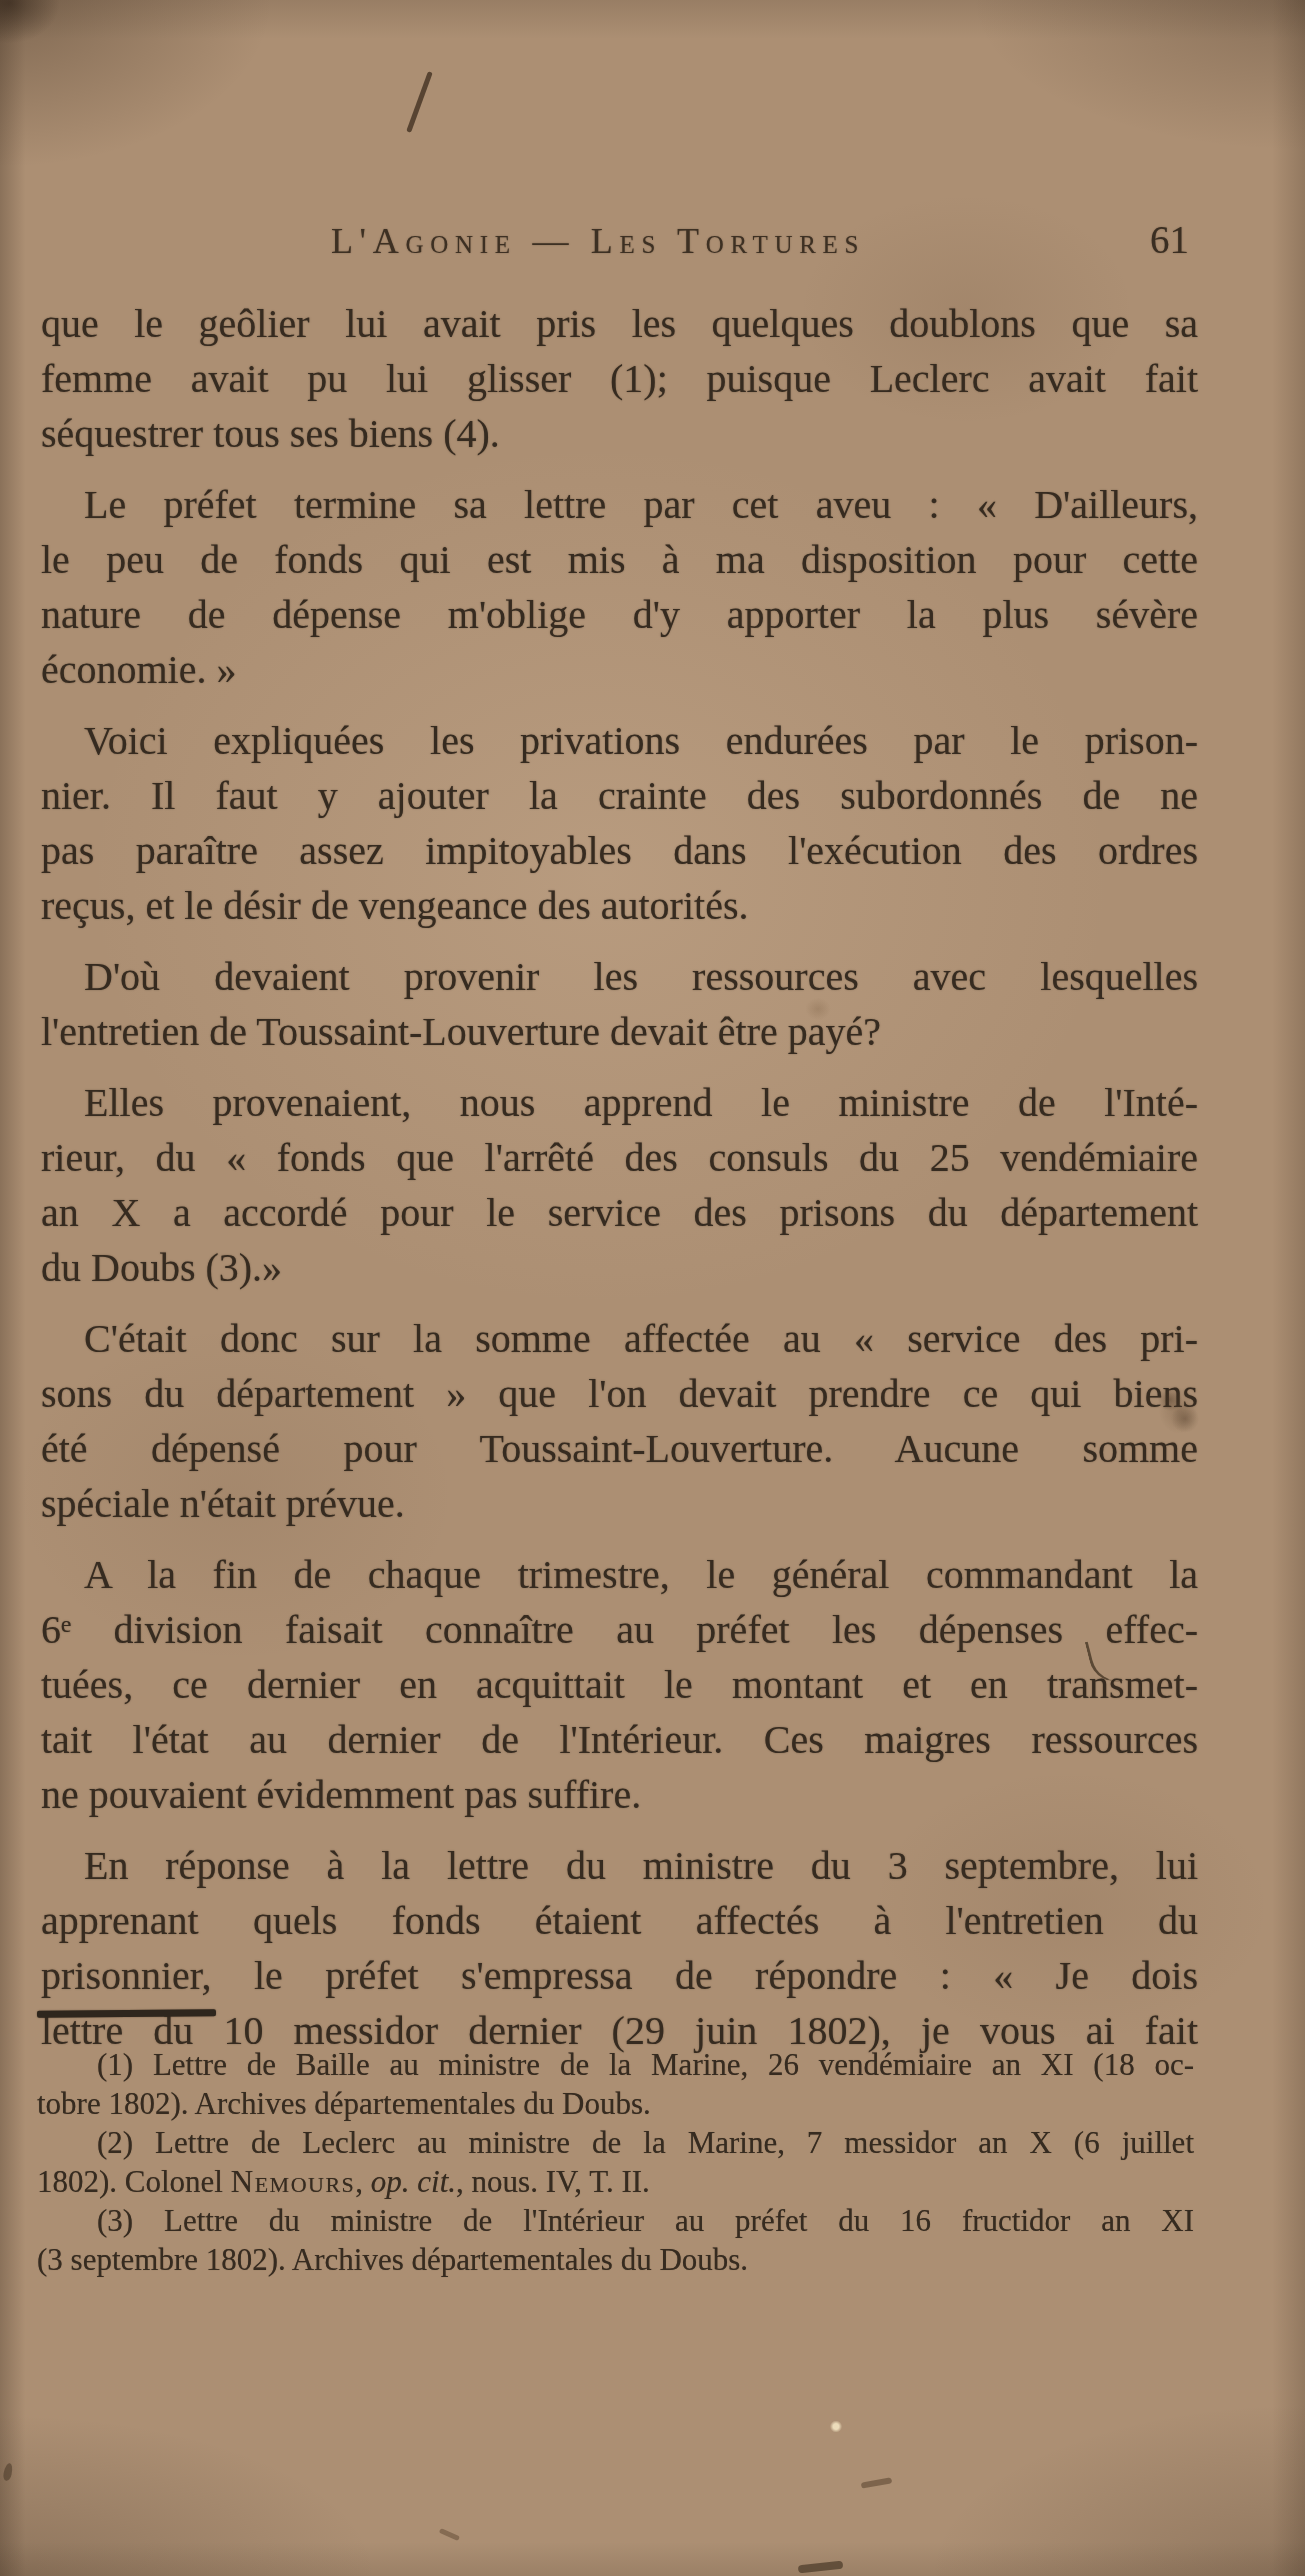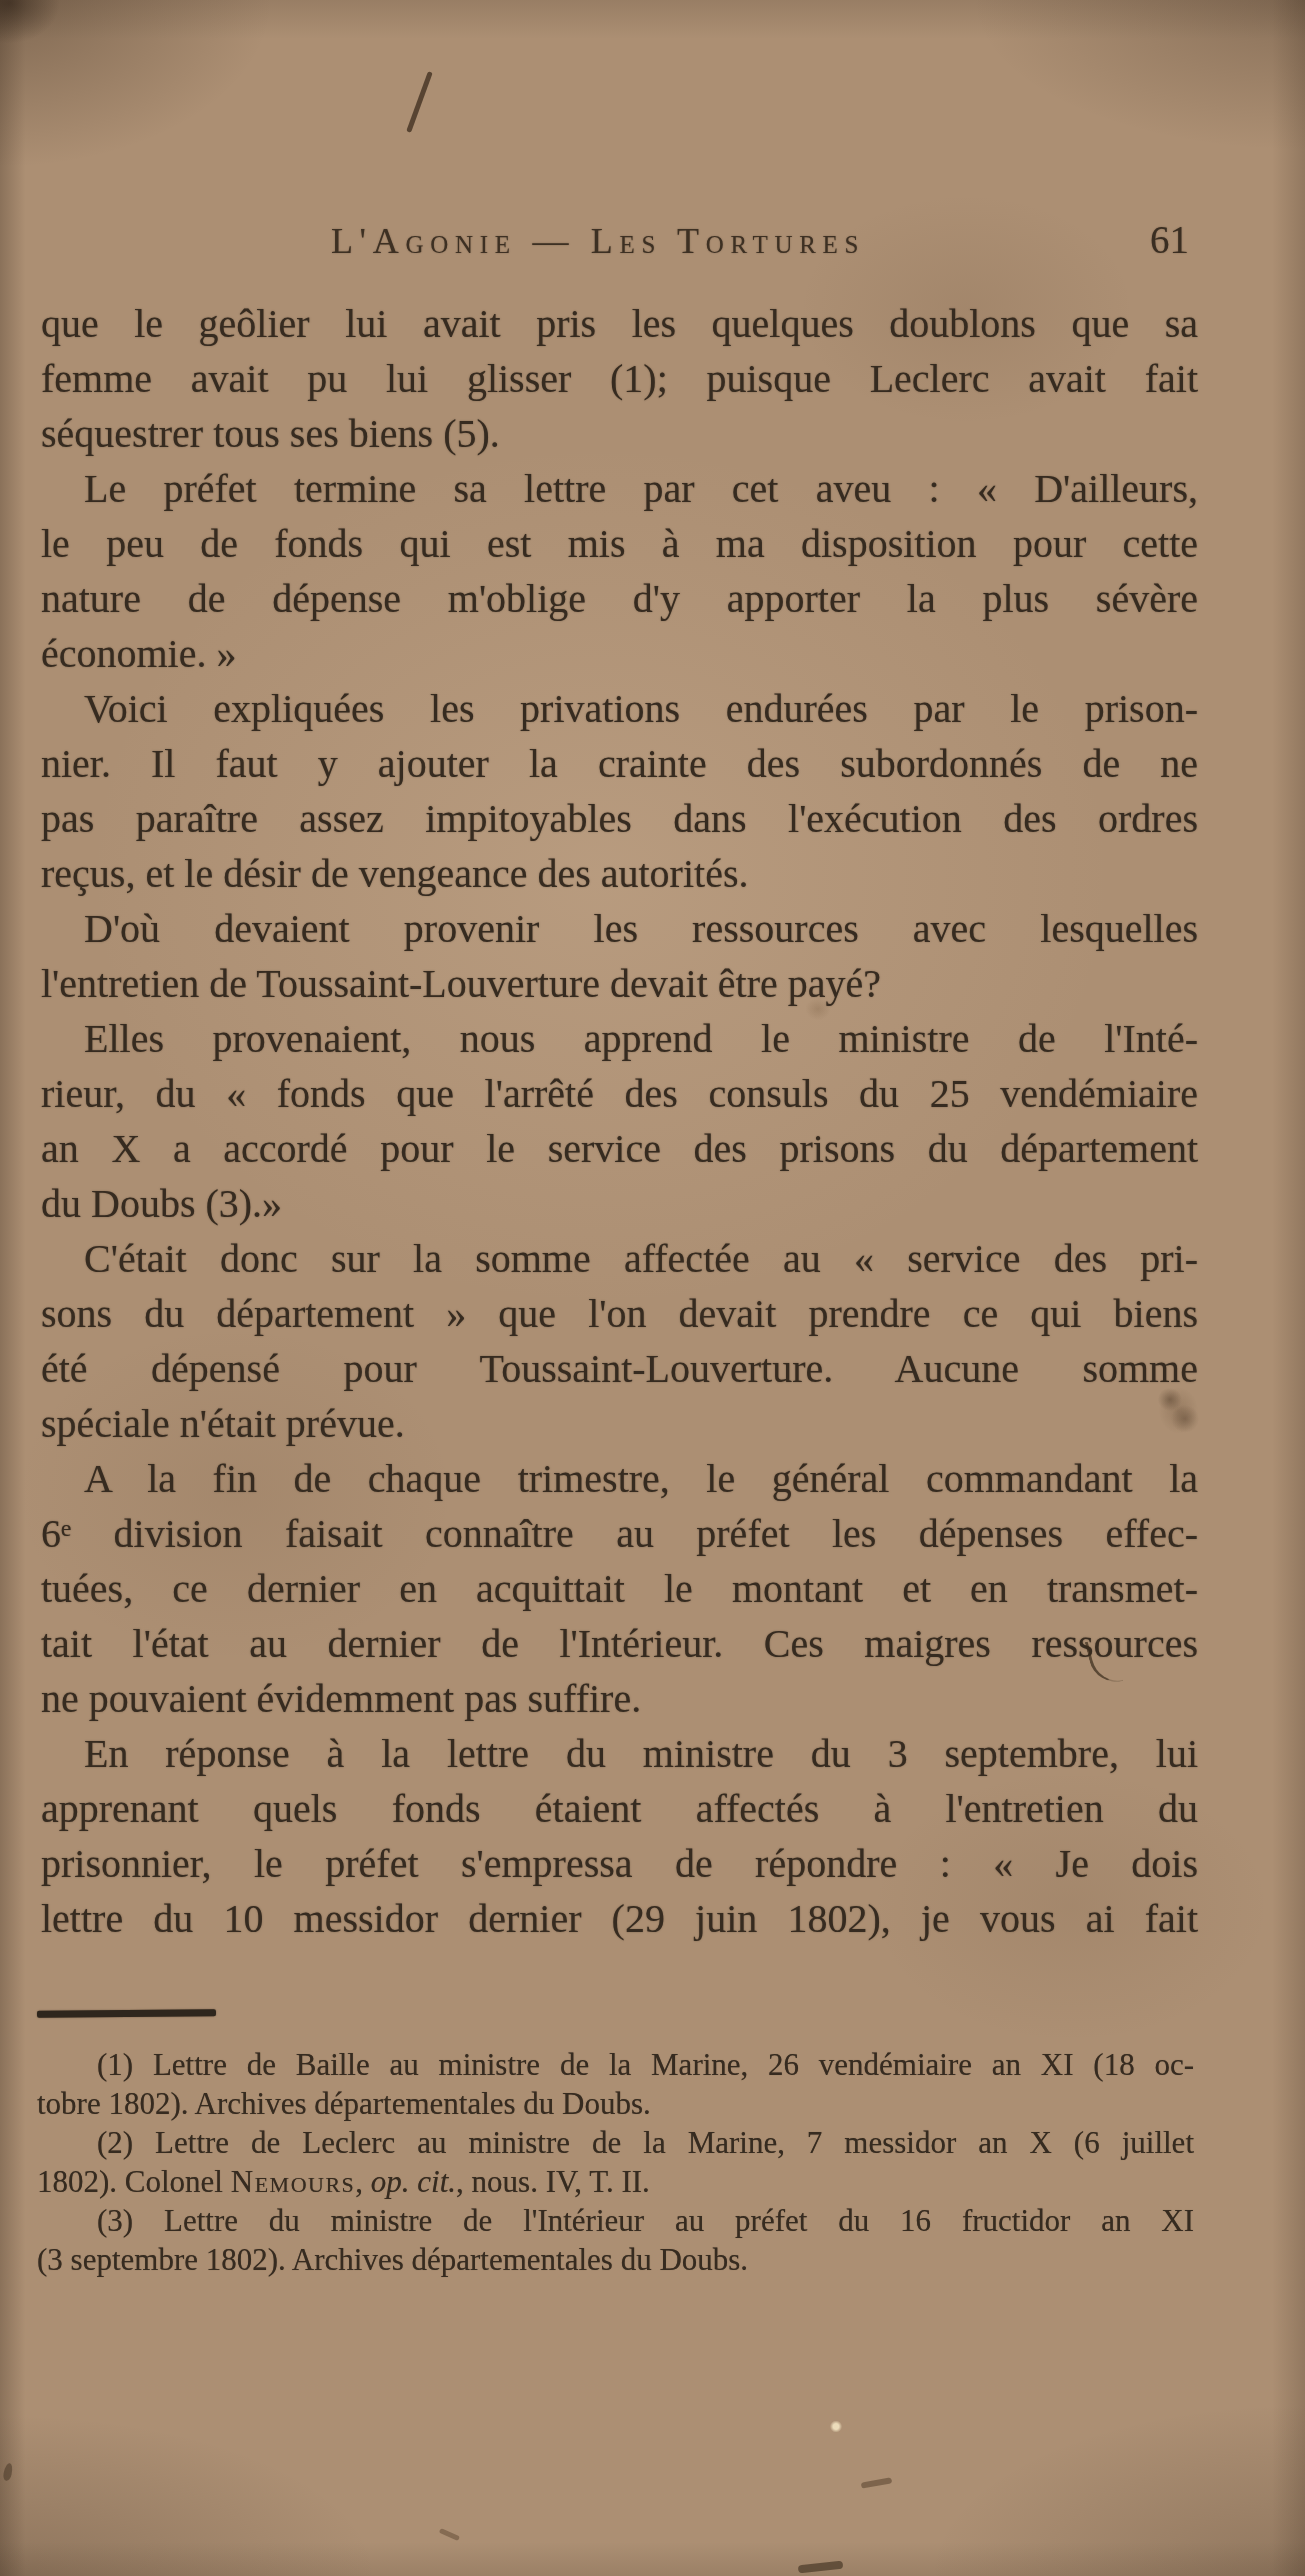--- a/index.html
+++ b/index.html
@@ -44,21 +44,21 @@
     position:absolute;left:41px;top:296px;width:1157px;
     font-size:40px;line-height:55px;
     text-shadow:0 0 1.5px rgba(46,34,22,.5);
   }
   .bline{
     text-align:justify;
     text-align-last:justify;
     white-space:normal;
   }
   .bline.end{text-align-last:left;}
-  .bline.ind{text-indent:43px;}
+  .bline.ind{text-indent:43px;margin-top:16px;}
   .footnote-rule{
     position:absolute;left:37px;top:2010px;width:179px;height:6.7px;
     background:#2e261d;border-radius:2.2px;
     transform:rotate(-.5deg);
     box-shadow:0 0 1.5px rgba(46,34,22,.6);
   }
   .footnotes-block{
     position:absolute;left:37px;top:2045px;width:1157px;
     font-size:31px;line-height:39px;
     text-shadow:0 0 0.7px rgba(46,34,22,.55);
@@ -136,21 +136,21 @@
 
   <div class="mark mark-corner-tl"></div>
   <div class="mark mark-slash"></div>
 
   <div class="running-header">L'Agonie — Les Tortures</div>
   <div class="page-number">61</div>
 
   <div class="body-block">
     <div class="bline">que le geôlier lui avait pris les quelques doublons que sa</div>
     <div class="bline">femme avait pu lui glisser (1); puisque Leclerc avait fait</div>
-    <div class="bline end">séquestrer tous ses biens (5).</div>
+    <div class="bline end">séquestrer tous ses biens (4).</div>
 
     <div class="bline ind">Le préfet termine sa lettre par cet aveu : « D'ailleurs,</div>
     <div class="bline">le peu de fonds qui est mis à ma disposition pour cette</div>
     <div class="bline">nature de dépense m'oblige d'y apporter la plus sévère</div>
     <div class="bline end">économie. »</div>
 
     <div class="bline ind">Voici expliquées les privations endurées par le prison-</div>
     <div class="bline">nier. Il faut y ajouter la crainte des subordonnés de ne</div>
     <div class="bline">pas paraître assez impitoyables dans l'exécution des ordres</div>
     <div class="bline end">reçus, et le désir de vengeance des autorités.</div>

